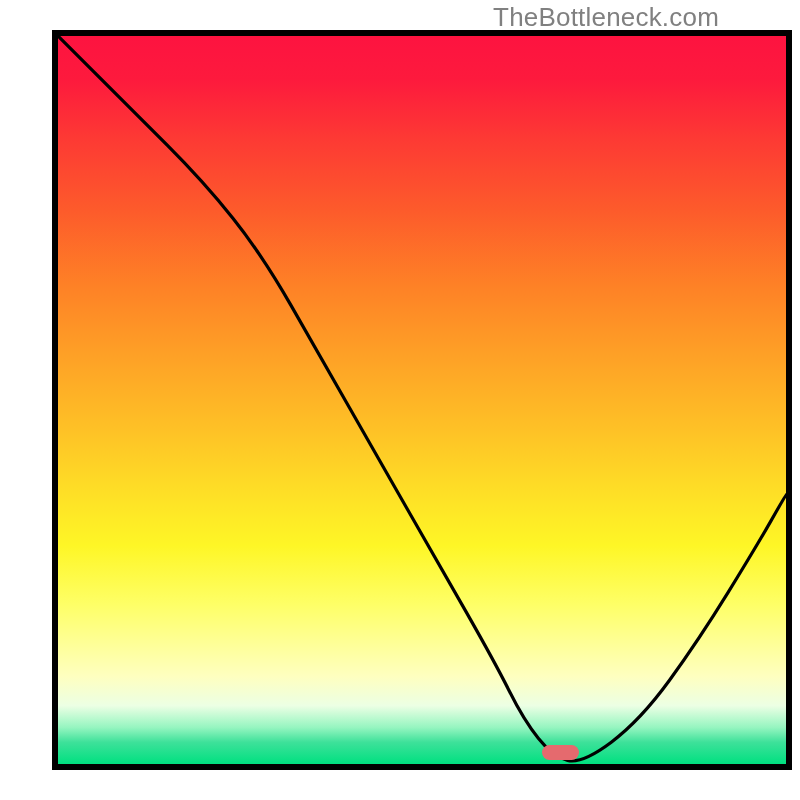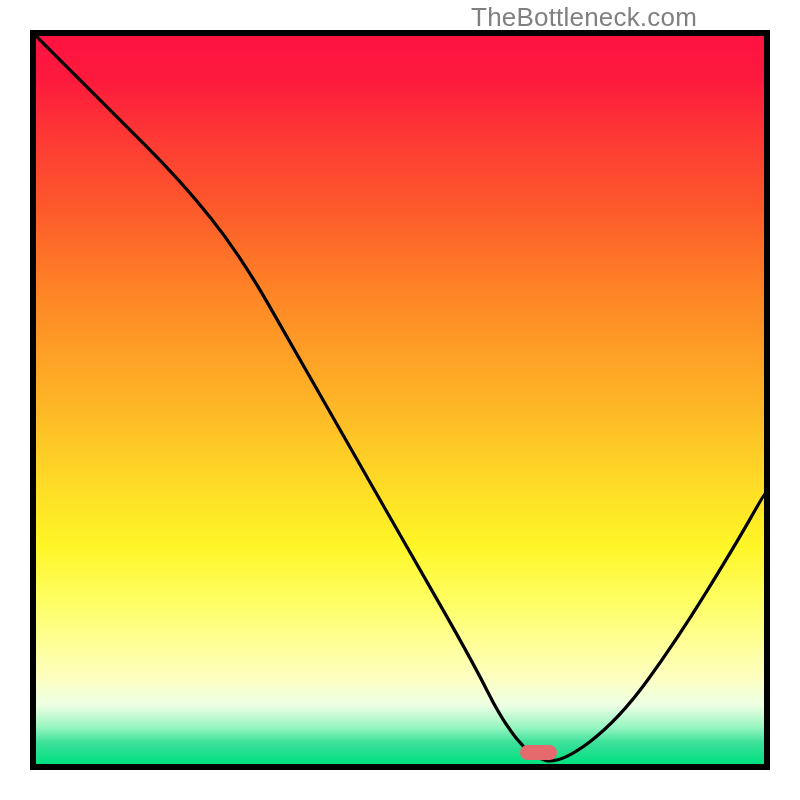--- a/index.html
+++ b/index.html
@@ -8,20 +8,21 @@
     width: 800px;
     height: 800px;
     background: #ffffff;
     font-family: Arial, Helvetica, sans-serif;
     overflow: hidden;
   }
   .canvas {
     position: relative;
     width: 707px;
     height: 800px;
+    margin-left: 22px;
   }
   .watermark {
     position: absolute;
     top: 2px;
     right: 10px;
     font-size: 26px;
     font-weight: 500;
     color: #808080;
     letter-spacing: 0.2px;
     user-select: none;

